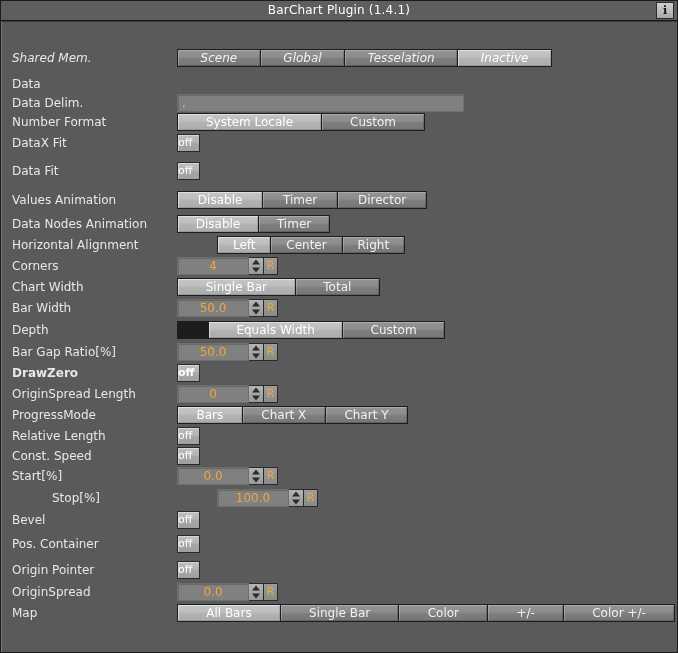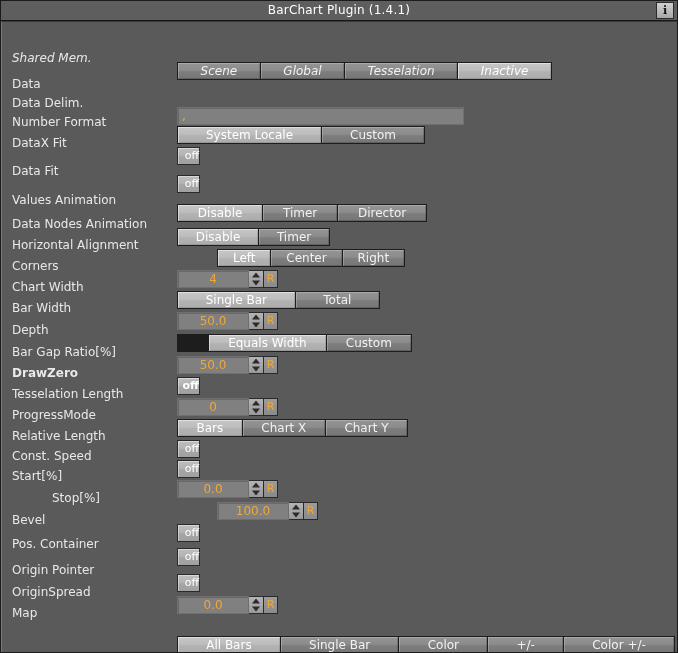--- a/index.html
+++ b/index.html
@@ -74,21 +74,21 @@
     top: 0;
     height: 20px;
     line-height: 20px;
     color: #e8e8e8;
     font-size: 12px;
     white-space: nowrap;
   }
   .ctrl {
     position: absolute;
     left: 175px;
-    top: 14px;
+    top: 1px;
   }
   
   .seg {
     display: flex;
     height: 18px;
     border: 1px solid #1d1d1d;
     box-sizing: border-box;
     background: #1d1d1d;
   }
   .seg > .sbtn {
@@ -128,21 +128,21 @@
   
   .toggle {
     width: 23px;
     height: 18px;
     background: linear-gradient(to bottom, #bdbdbd 0%, #b4b4b4 45%, #a6a6a6 55%, #a0a0a0 100%);
     border: 1px solid #2a2a2a;
     box-sizing: border-box;
     color: #ffffff;
     font-size: 11px;
     line-height: 16px;
-    text-align: right;
+    text-align: left;
     cursor: pointer;
     box-shadow: inset 1px 1px 0 rgba(255,255,255,0.4);
   }
   
   .spin {
     display: flex;
     height: 18px;
     align-items: stretch;
   }
   .spin .snum {
@@ -307,21 +307,21 @@
               <div class="ar up"></div>
               <div class="ar dn"></div>
             </div>
             <div class="sreset">R</div>
           </div>
         </div>
       </div>
       <div class="row" style="top: 298px;">
         <div class="rlabel">Depth</div>
         <div class="ctrl">
-          <div class="seg" style="width: 235px; padding-left: 31px;">
+          <div class="seg" style="width: 268px; padding-left: 31px;">
             <div class="sbtn sel">Equals Width</div>
             <div class="sbtn">Custom</div>
           </div>
         </div>
       </div>
       <div class="row" style="top: 320px;">
         <div class="rlabel">Bar Gap Ratio[%]</div>
         <div class="ctrl">
           <div class="spin">
             <div class="snum">50.0</div>
@@ -333,21 +333,21 @@
           </div>
         </div>
       </div>
       <div class="row" style="top: 341px; font-weight: bold;">
         <div class="rlabel">DrawZero</div>
         <div class="ctrl">
           <div class="toggle">off</div>
         </div>
       </div>
       <div class="row" style="top: 362px;">
-        <div class="rlabel">Tesselation Length</div>
+        <div class="rlabel">OriginSpread Length</div>
         <div class="ctrl">
           <div class="spin">
             <div class="snum">0</div>
             <div class="sarrows">
               <div class="ar up"></div>
               <div class="ar dn"></div>
             </div>
             <div class="sreset">R</div>
           </div>
         </div>
@@ -427,21 +427,21 @@
               <div class="ar up"></div>
               <div class="ar dn"></div>
             </div>
             <div class="sreset">R</div>
           </div>
         </div>
       </div>
       <div class="row" style="top: 581px;">
         <div class="rlabel">Map</div>
         <div class="ctrl">
-          <div class="seg" style="width: 498px; margin-top: 19px;">
+          <div class="seg" style="width: 498px;">
             <div class="sbtn sel">All Bars</div>
             <div class="sbtn">Single Bar</div>
             <div class="sbtn">Color</div>
             <div class="sbtn">+/-</div>
             <div class="sbtn">Color +/-</div>
           </div>
         </div>
       </div>
     </div>
 

